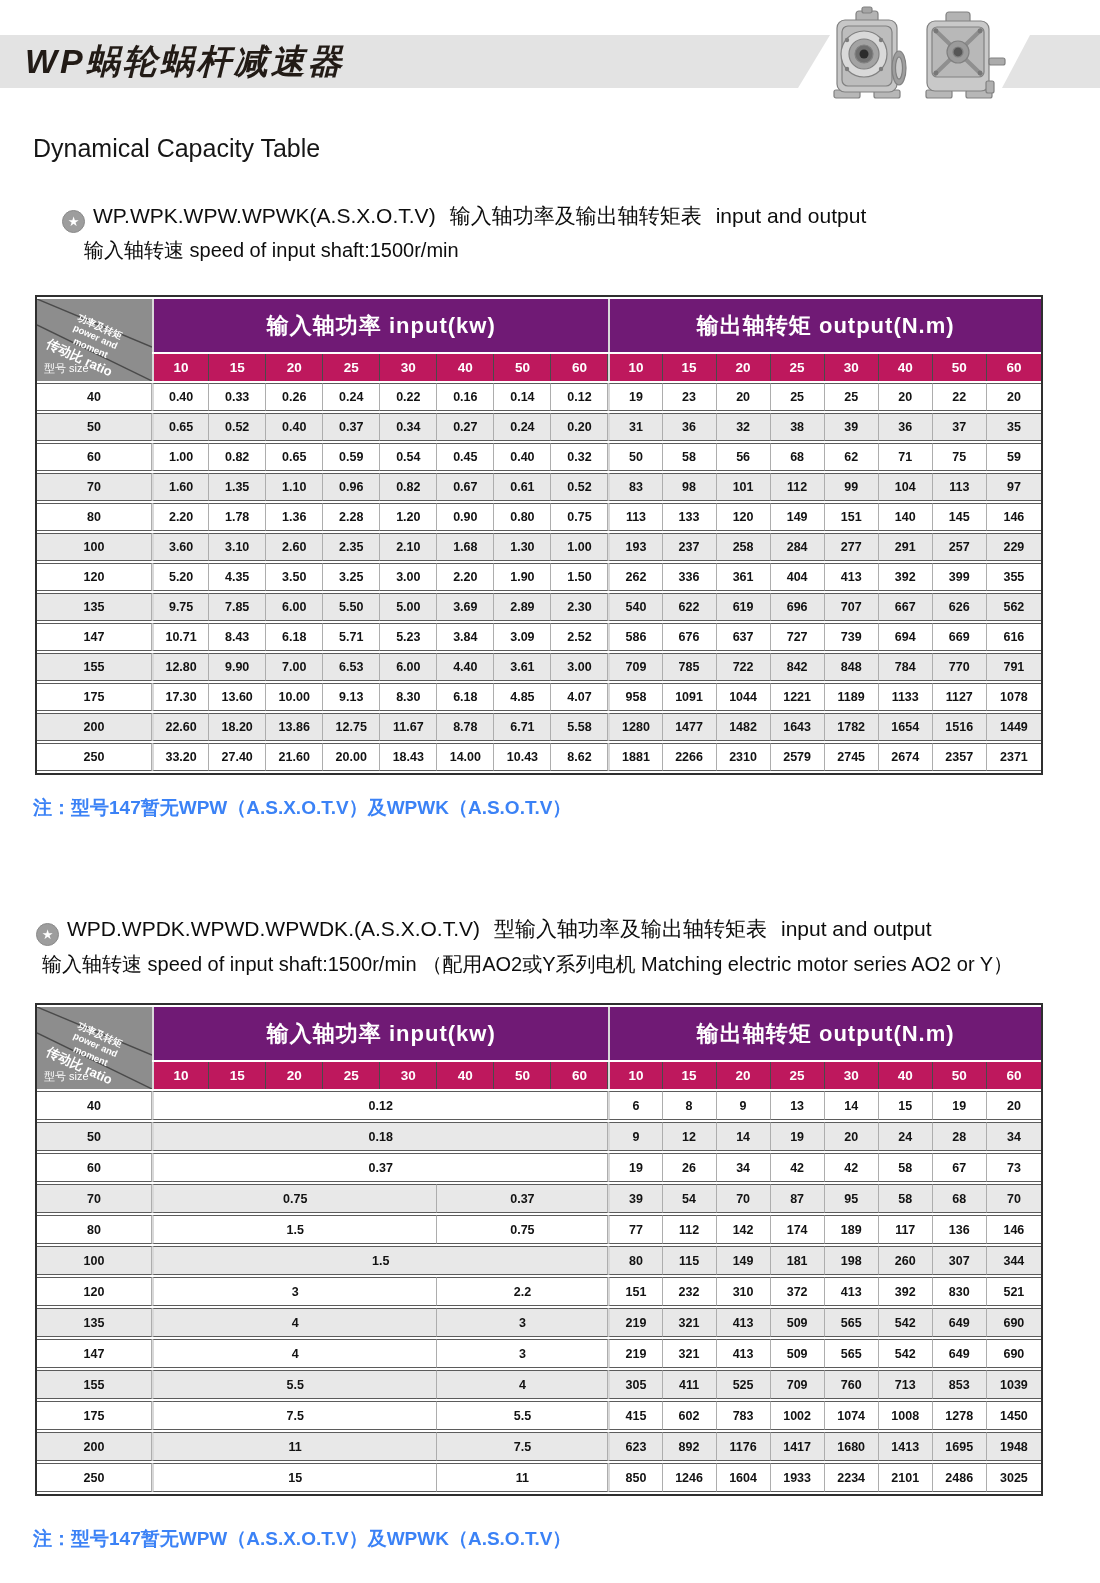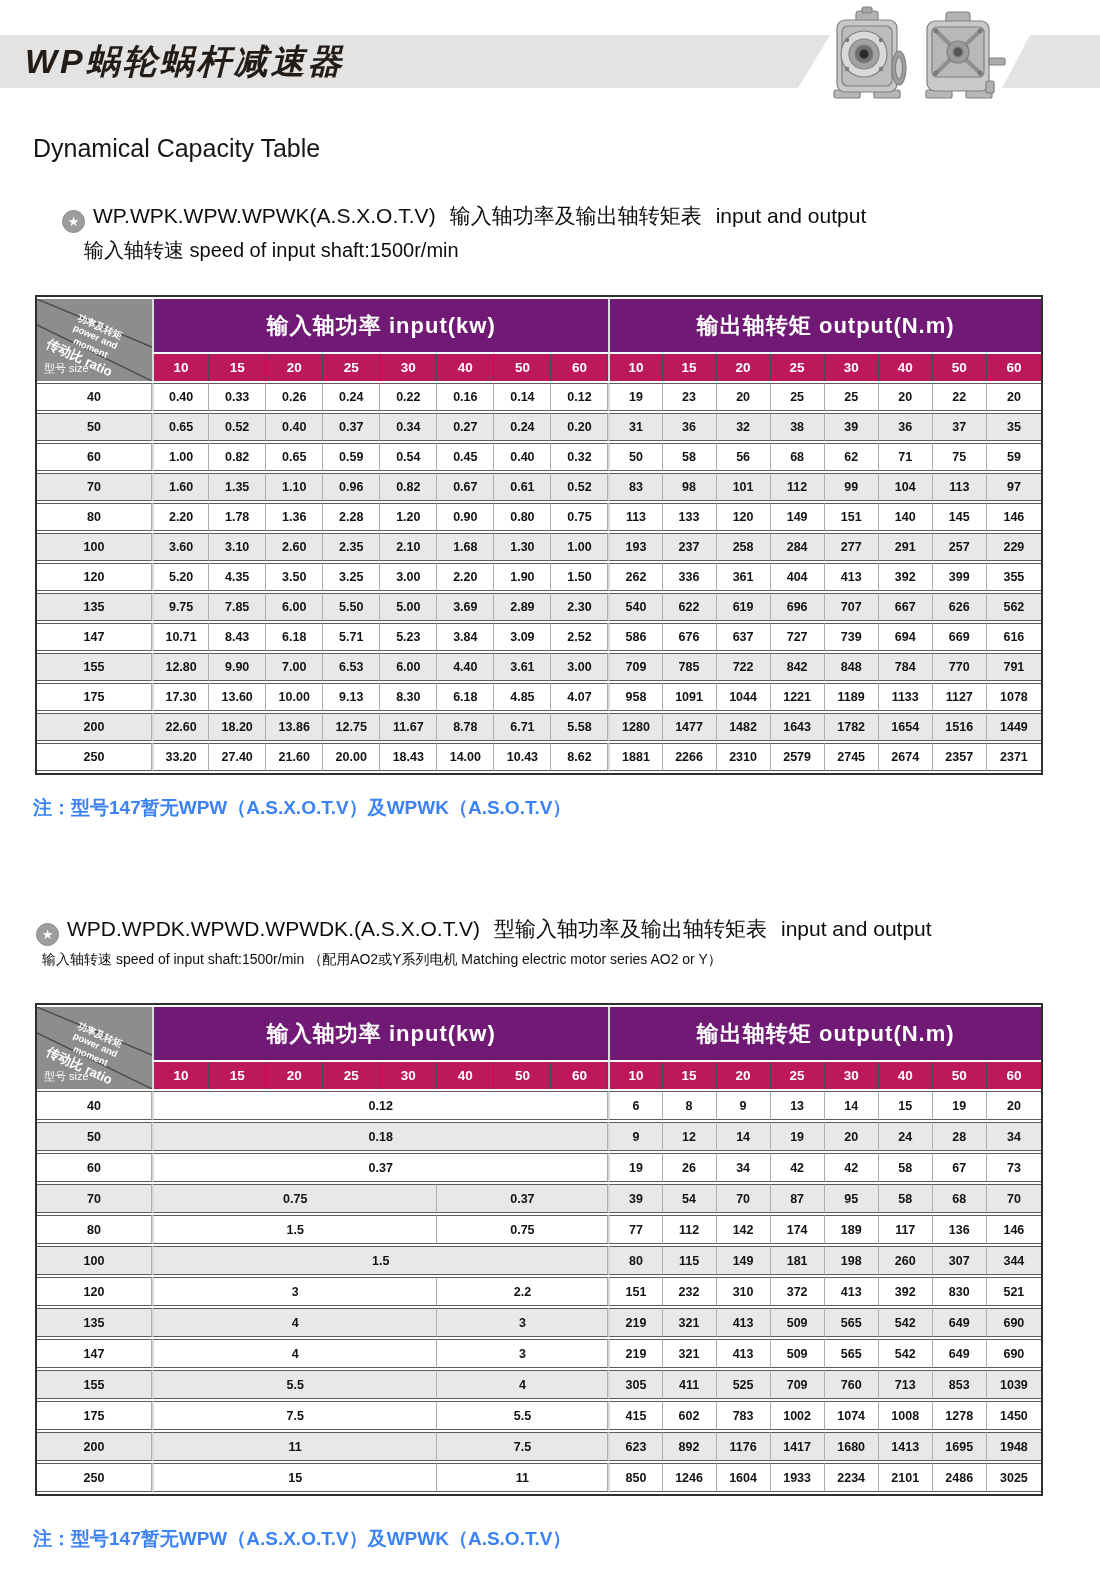--- a/index.html
+++ b/index.html
@@ -19,21 +19,21 @@
   
   .page-title{position:absolute;left:33px;top:116px;line-height:1;}
   .t-cn{font-size:45px;font-weight:900;color:#141414;letter-spacing:1px;}
   .t-arr{font-size:34px;font-weight:700;color:#141414;vertical-align:4px;}
   .t-en{font-size:25px;font-weight:400;color:#161616;margin-top:20px;letter-spacing:0px;}
   
   .sec-head{position:absolute;white-space:nowrap;font-weight:normal;font-size:21px;color:#0d0d0d;}
   .sec1-l1{left:62px;top:202px;}
   .sec1-l2{left:84px;top:237px;font-size:20px;}
   .sec2-l1{left:36px;top:915px;}
-  .sec2-l2{left:42px;top:951px;font-size:14px;}
+  .sec2-l2{left:42px;top:951px;font-size:20px;}
   .star-badge{display:inline-block;width:21px;height:21px;border-radius:50%;
     background:#9d9d9d;border:1px solid #8a8a8a;color:#fff;font-size:13px;line-height:21px;
     text-align:center;vertical-align:-3px;margin-right:8px;}
   .mgap{margin-left:14px;}
   
   .cap-table{position:absolute;left:35px;width:1008px;border-collapse:separate;
     border-spacing:0 2px;table-layout:fixed;background:#fff;border:2px solid #2f2f2f;}
   #table1{top:295px;}
   #table2{top:1003px;}
   .cap-table th,.cap-table td{padding:0;text-align:center;vertical-align:middle;box-sizing:border-box;}

